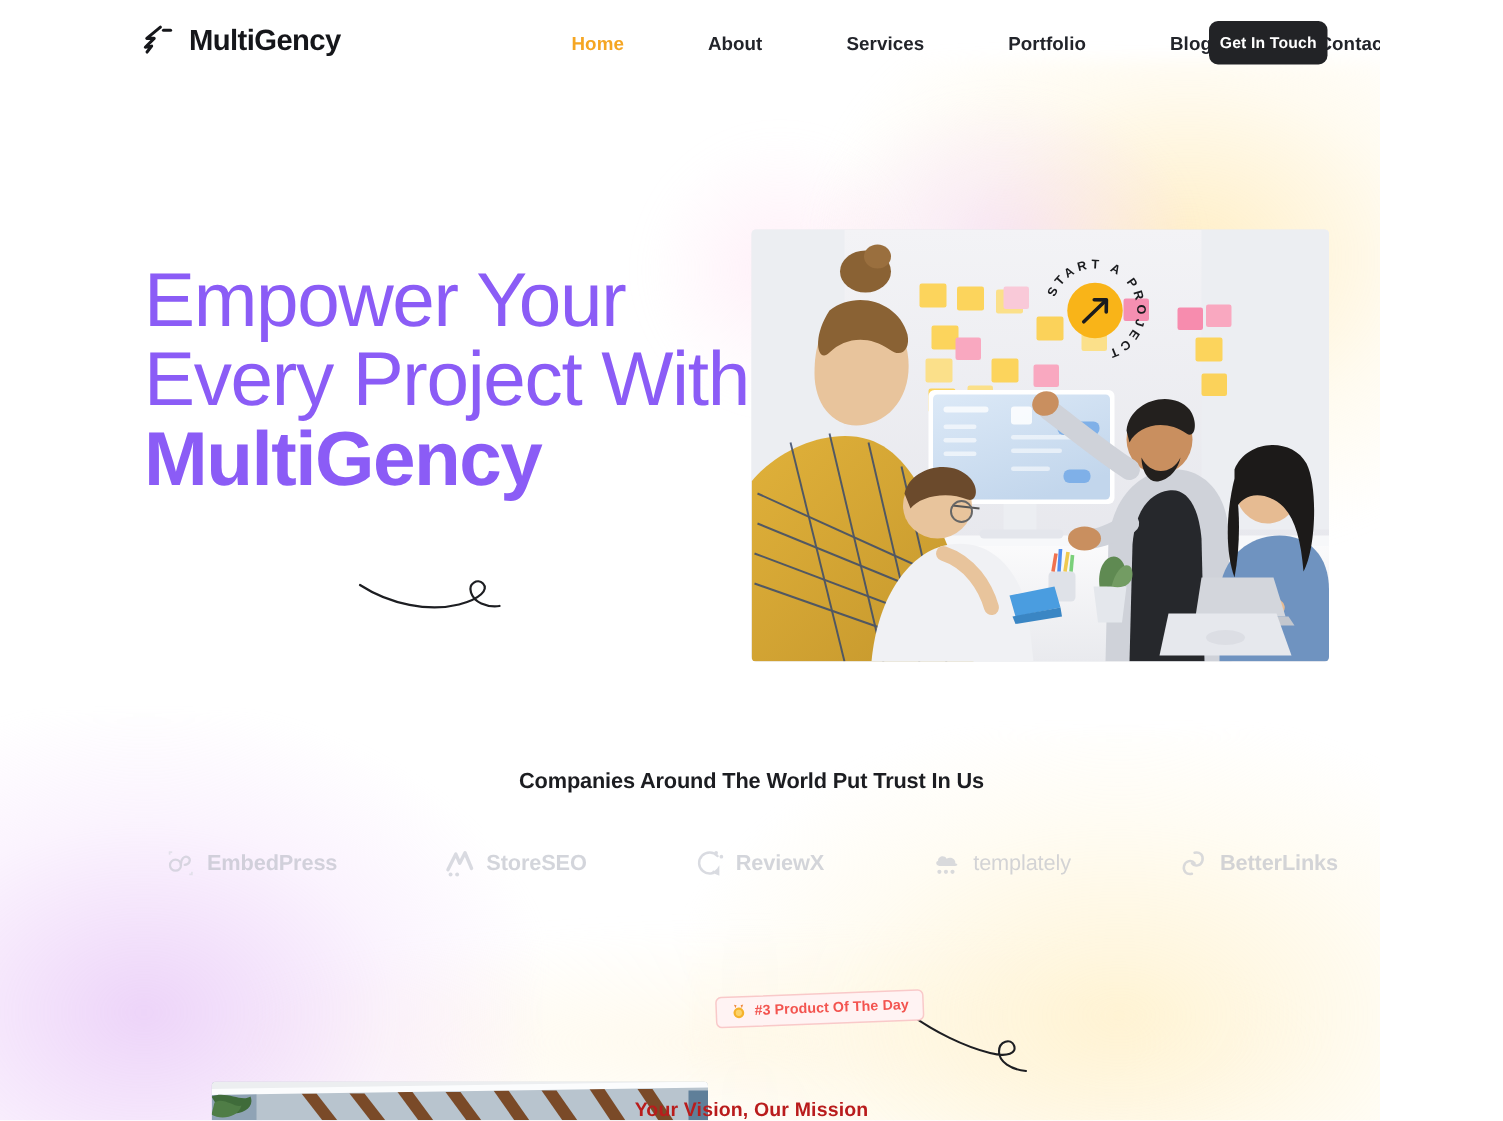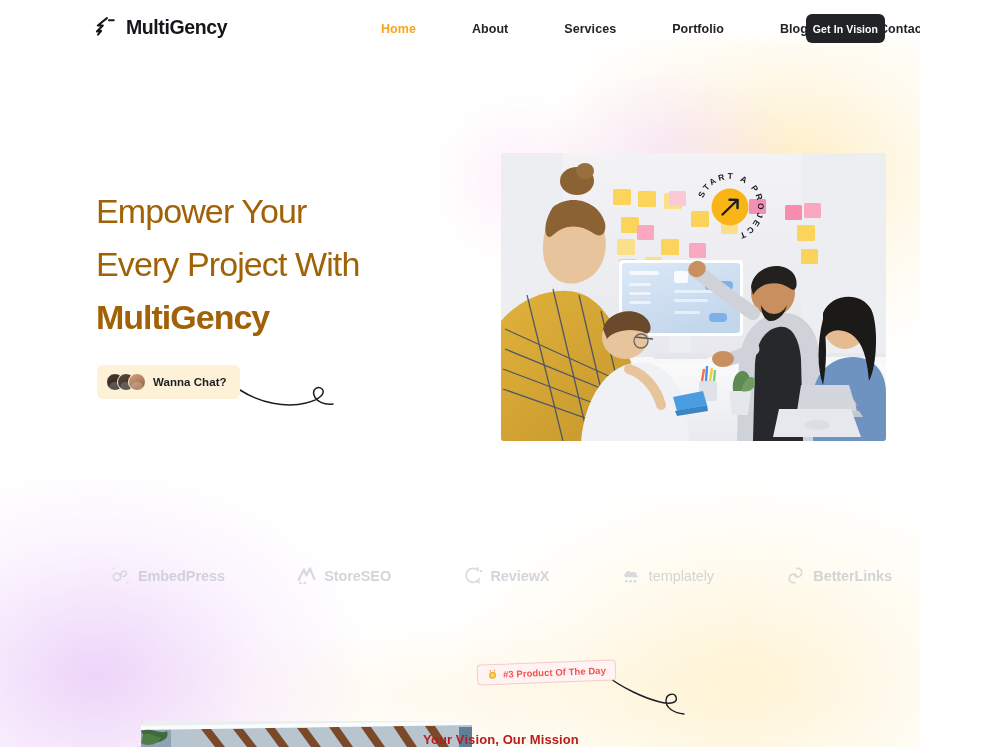--- a/index.html
+++ b/index.html
@@ -132,26 +132,25 @@
     letter-spacing: 0.1px;
   }
 
   
   .hero { position: absolute; left: 0; top: 58px; width: 1002px; height: 420px; }
 
   .hero-title {
     position: absolute;
     left: 96px; top: 115px;
     width: 430px;
-    font-size: 34px;
+    font-size: 51px;
     line-height: 53px;
     font-weight: 400;
-    color: #a16207;
+    color: #8b5cf6;
     letter-spacing: -0.9px;
-    margin-top: 12px;
   }
   .hero-title .bold {
     font-weight: 700;
     letter-spacing: -1px;
     display: inline-block;
   }
 
   .squiggle {
     position: absolute;
     left: 238px; top: 318px;
@@ -368,45 +367,37 @@
         <svg class="caret" viewBox="0 0 10 10">
           <path d="M1.6 3.4 L5 6.8 L8.4 3.4" fill="none" stroke="#22242a" stroke-width="1.7" stroke-linecap="round" stroke-linejoin="round"></path>
         </svg>
       </div>
       <div class="nav-item">
         <span>Contact</span>
       </div>
     </div>
 
     <div class="btn-touch">
-      <span>Get In Vision</span>
+      <span>Get In Touch</span>
     </div>
   </div>
 
   <div class="hero">
 
     <h1 class="hero-title">
       <span>Empower Your</span><br>
       <span>Every Project With</span><br>
       <span class="bold">MultiGency</span>
     </h1>
 
     <svg class="squiggle" viewBox="0 0 105 44">
       <path d="M2 14 C22 27, 48 32, 68 27 C82 23.5, 88 17, 84 13 C80.5 9.5, 74 13, 76 19 C78 25.5, 86 29, 95 28" fill="none" stroke="#1d1e22" stroke-width="1.5" stroke-linecap="round"></path>
     </svg>
 
     <div class="cta-row">
-      <div class="chat-pill">
-        <div class="avatars">
-          <div class="avatar av1"></div>
-          <div class="avatar av2"></div>
-          <div class="avatar av3"></div>
-        </div>
-        <span class="chat-label">Wanna Chat?</span>
-      </div>
     </div>
 
     <div class="hero-image">
       <svg class="hero-img-svg" viewBox="0 0 385 288" preserveAspectRatio="xMidYMid slice">
         <defs>
           <linearGradient id="wallg" x1="0" y1="0" x2="0" y2="1">
             <stop offset="0%" stop-color="#f3f3f6"></stop>
             <stop offset="100%" stop-color="#e3e4ea"></stop>
           </linearGradient>
           <linearGradient id="scr" x1="0" y1="0" x2="0.6" y2="1">
@@ -536,20 +527,21 @@
         <text font-family="'Liberation Sans', sans-serif" font-size="8.4" font-weight="700" fill="#1a1b1e" letter-spacing="2.6">
           <textPath href="#txtcircle" startOffset="5%">START A PROJECT </textPath>
         </text>
         <circle cx="36" cy="36" r="18.5" fill="#f9b418"></circle>
         <path d="M28.5 43.5 L43 29.5" stroke="#1a1b1e" stroke-width="2.4" stroke-linecap="round"></path>
         <path d="M35.5 28.8 L43.6 28.9 L43.5 37" fill="none" stroke="#1a1b1e" stroke-width="2.4" stroke-linecap="round" stroke-linejoin="round"></path>
       </svg>
     </div>
   </div>
 
+  <div class="trust-heading">Companies Around The World Put Trust In Us</div>
 
   <div class="logos">
 
     <div class="logo-item">
       <svg class="logo-mark" viewBox="0 0 24 24">
         <circle cx="8" cy="13.5" r="4.2" fill="none" stroke="#c3c6cf" stroke-width="1.7"></circle>
         <path d="M12 13.5 C12 8.5, 15 6, 17.5 7.4 C20 8.8, 19 13, 15 13.2" fill="none" stroke="#c3c6cf" stroke-width="1.7" stroke-linecap="round"></path>
         <path d="M3.5 5.5 L3.5 3.5 L5.5 3.5" fill="none" stroke="#d6d9e0" stroke-width="1.3"></path>
         <path d="M20.5 18.5 L20.5 20.5 L18.5 20.5" fill="none" stroke="#d6d9e0" stroke-width="1.3"></path>
       </svg>

